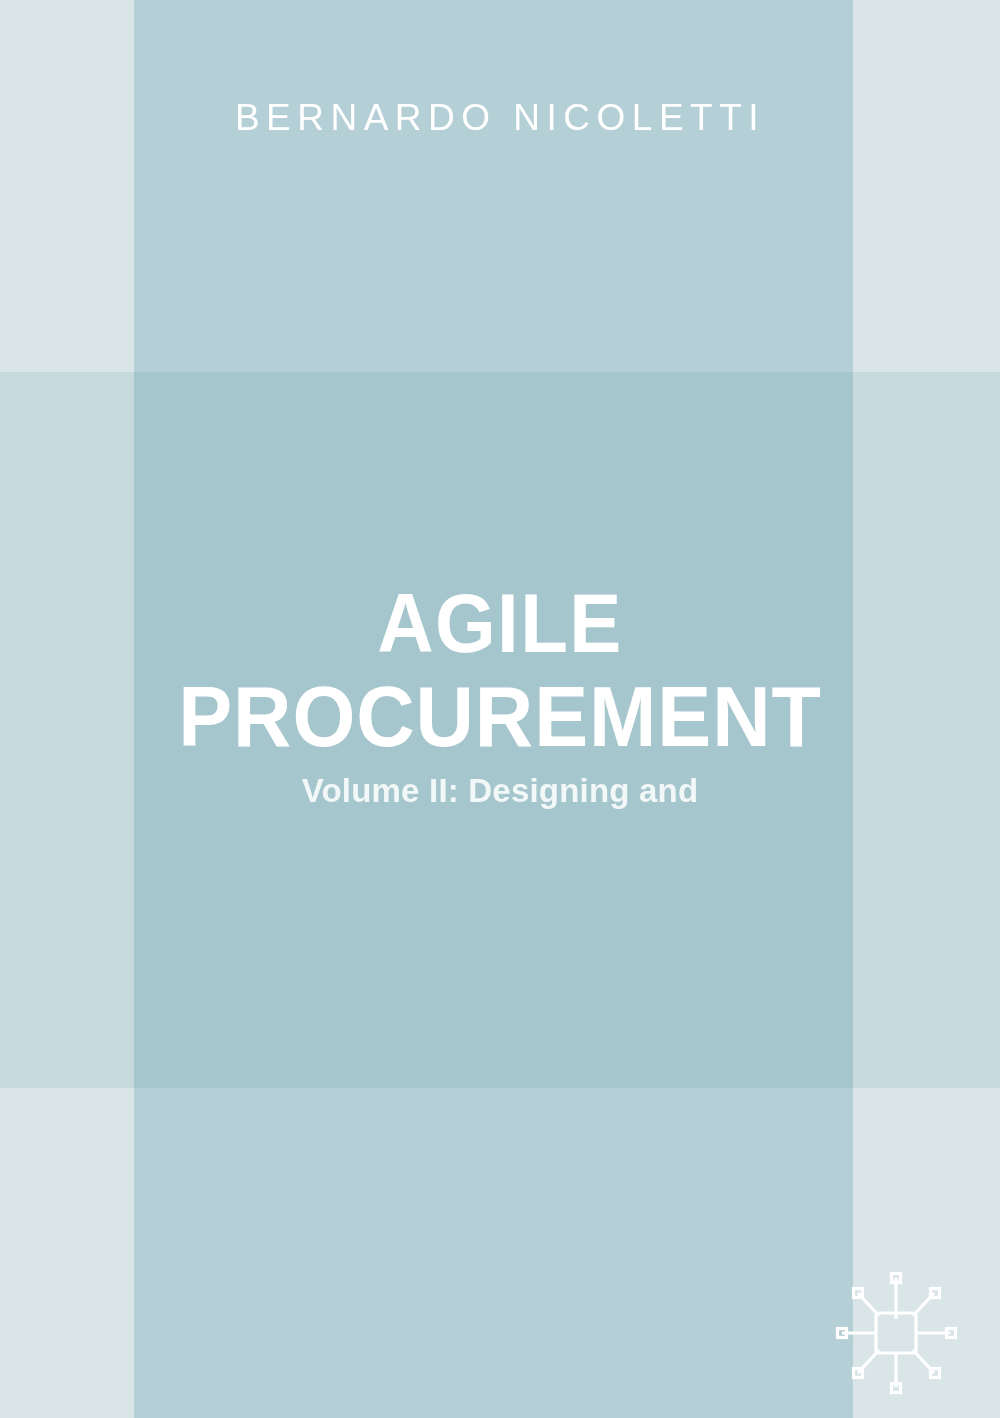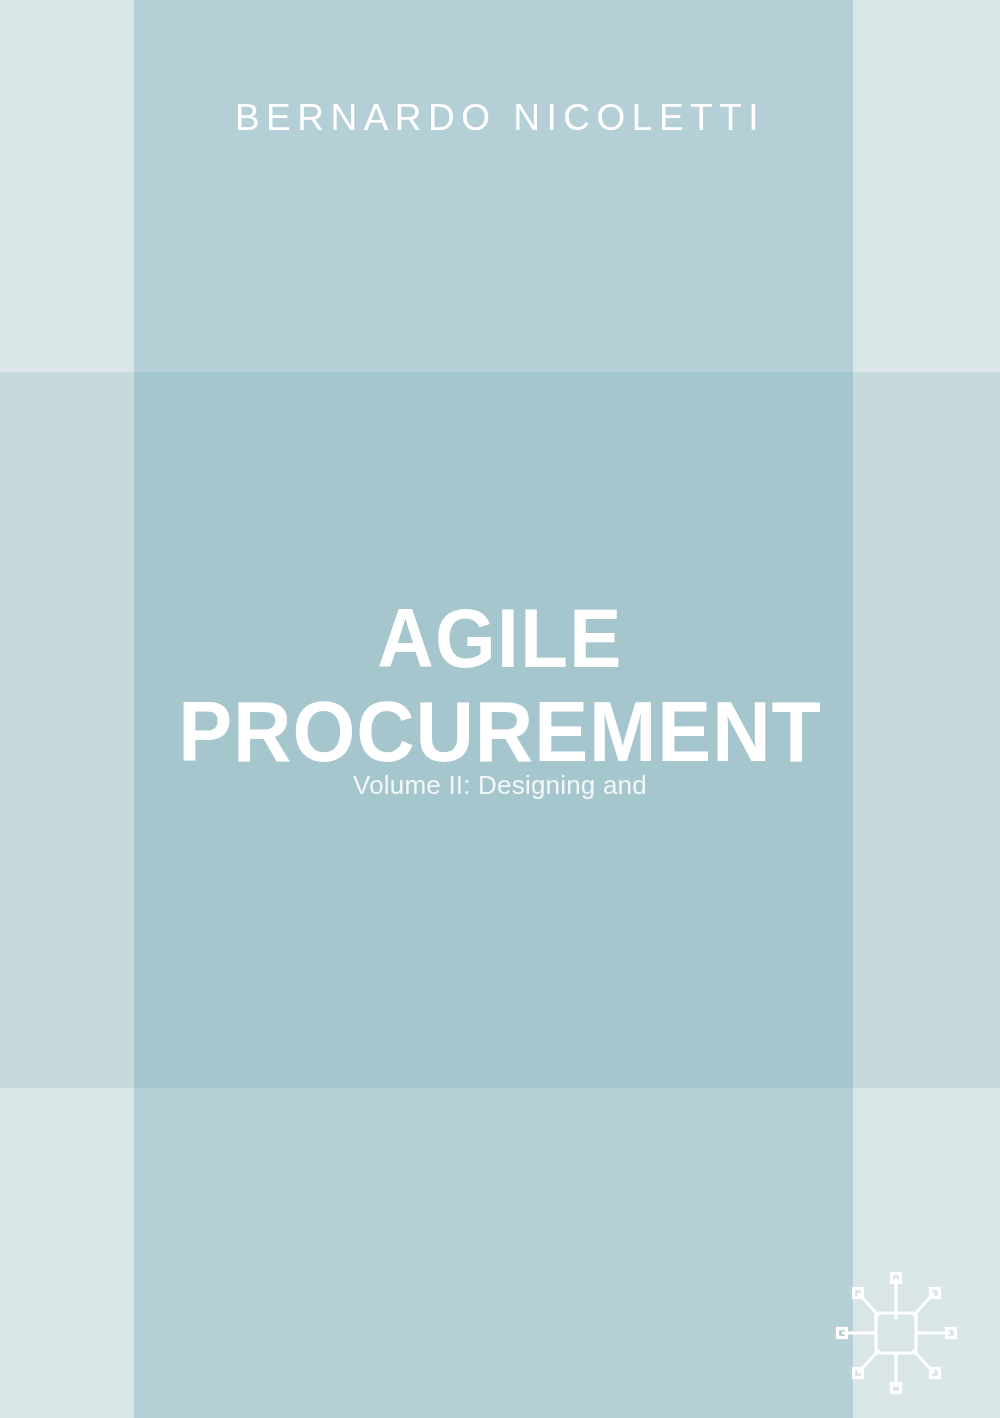--- a/index.html
+++ b/index.html
@@ -62,21 +62,20 @@
     line-height: 1.1;
     white-space: nowrap;
   }
 
   .title-block {
     position: absolute;
     top: 583px;
     left: 0;
     width: 100%;
     text-align: center;
-    margin-top: 15px;
   }
   .title-line {
     color: #ffffff;
     font-family: "Liberation Sans Narrow", "Liberation Sans", "DejaVu Sans Condensed", "DejaVu Sans", sans-serif;
     font-weight: 700;
     font-size: 83px;
     line-height: 0.98;
     letter-spacing: 1.5px;
     margin: 0;
     display: block;
@@ -89,22 +88,22 @@
     letter-spacing: 1px;
   }
 
   .subtitle {
     position: absolute;
     top: 768px;
     left: 0;
     width: 100%;
     text-align: center;
     color: #f2f7f8;
-    font-size: 26px;
-    font-weight: 400;
+    font-size: 33px;
+    font-weight: 700;
     line-height: 1.38;
     letter-spacing: 0.2px;
     padding: 0 90px;
   }
   .subtitle-line { display: block; }
 
   
   .publisher-logo {
     position: absolute;
     right: 38px;

